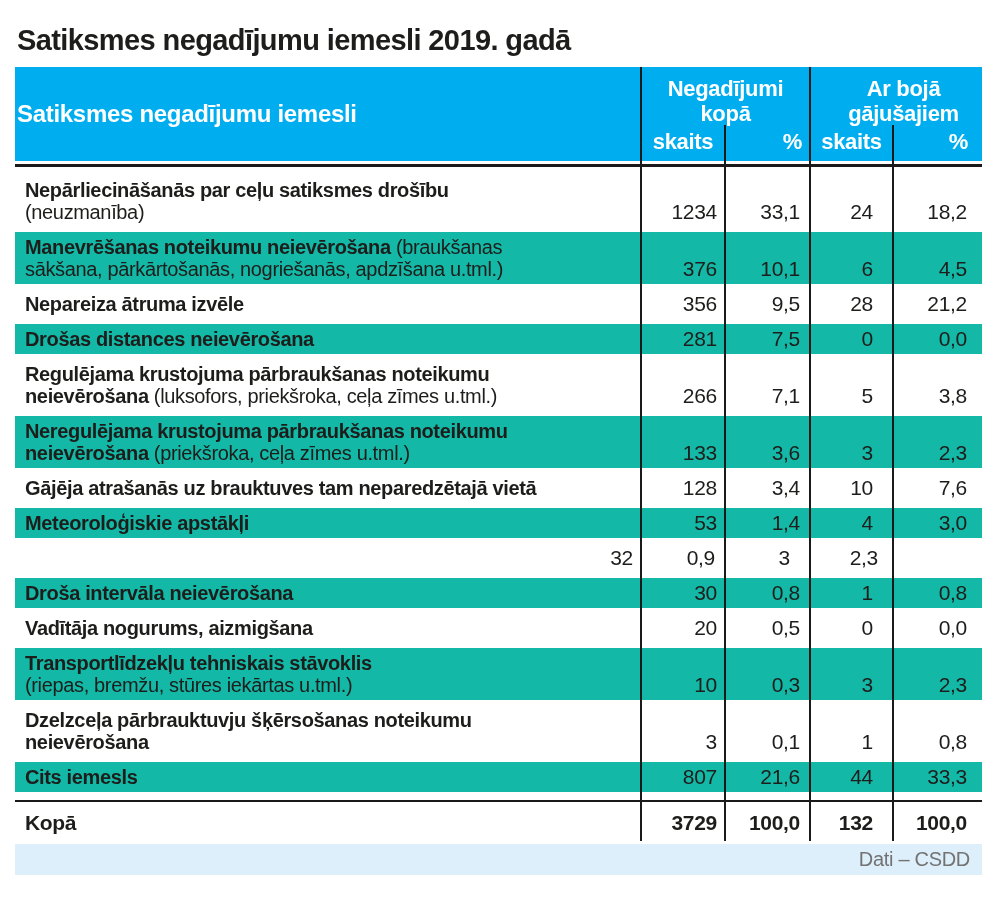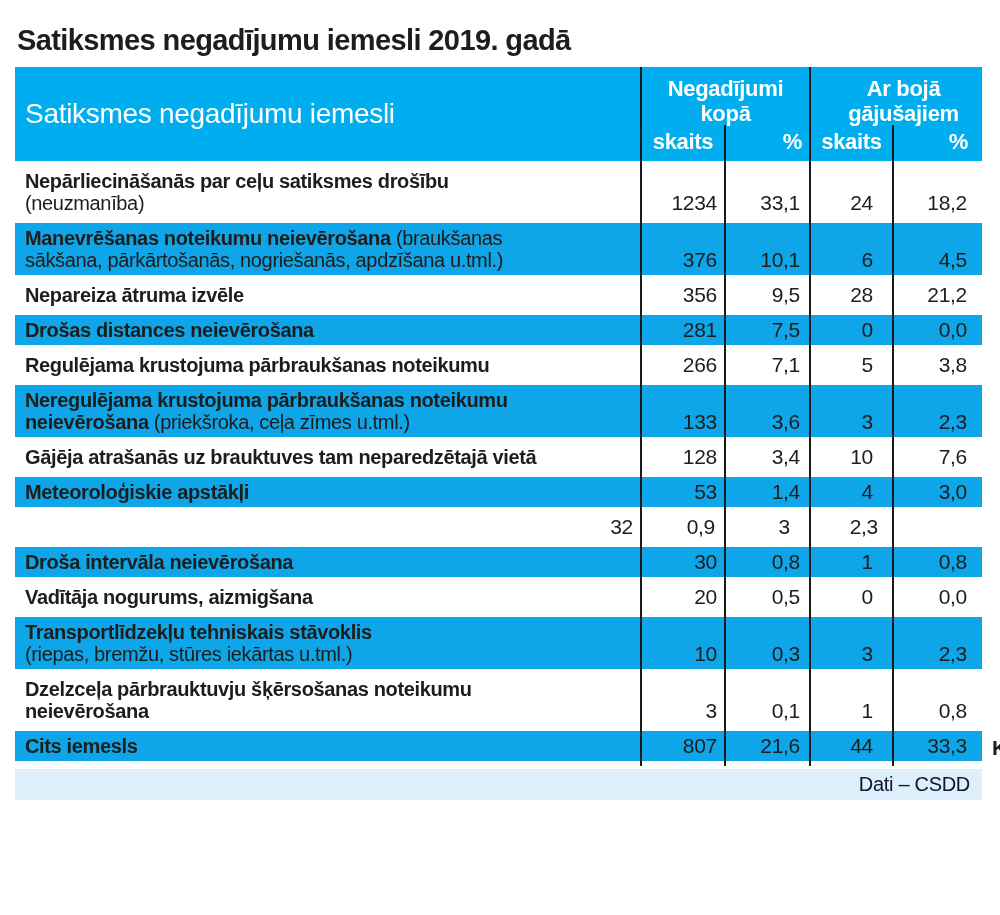--- a/index.html
+++ b/index.html
@@ -9,61 +9,61 @@
     color:#1d1d1b;position:relative;overflow:hidden;
   }
   .page{position:absolute;left:15px;top:0;width:967px;}
   h1.title{
     margin:24px 0 10px 2px;font-size:29px;font-weight:bold;
     letter-spacing:-0.6px;color:#1d1d1b;
   }
   
   .thead{position:relative;height:94px;background:#00AEEF;color:#fff;}
   .th-col1{
-    position:absolute;left:10px;top:0;bottom:0;display:flex;align-items:center;
-    font-size:28px;font-weight:normal;letter-spacing:-0.3px;
+    position:absolute;left:2px;top:0;bottom:0;display:flex;align-items:center;
+    font-size:24px;font-weight:bold;letter-spacing:-0.3px;
   }
   .th-group{position:absolute;top:9px;text-align:center;font-size:22px;font-weight:bold;line-height:25px;letter-spacing:-0.3px;}
   .g1{left:626px;width:169px;}
   .g2{left:795px;width:187px;}
   .th-sub{position:absolute;top:62px;font-size:22px;font-weight:bold;letter-spacing:-0.3px;}
   .s0{left:626px;width:84px;text-align:center;}
   .s1{left:710px;width:77px;text-align:right;}
   .s2{left:795px;width:83px;text-align:center;}
   .s3{left:878px;width:75px;text-align:right;}
   .hv{position:absolute;width:2px;background:#1a1a1a;}
   .hv.full{top:0;bottom:0;}
   .hv.short{top:58px;bottom:0;}
   .x1{left:625px;} .x2{left:709px;} .x3{left:794px;} .x4{left:877px;}
   
-  .tbody{position:relative;display:flex;flex-direction:row;}
+  .tbody{position:relative;display:flex;flex-direction:column;}
   .vline{position:absolute;top:0;bottom:0;width:2px;background:#1a1a1a;z-index:2;}
   .hline{height:2.5px;background:#1a1a1a;margin:3px 0;position:relative;z-index:3;}
   .row{
     display:grid;grid-template-columns:626px 84px 85px 83px 89px;
     align-items:end;padding:4px 0;margin:5px 0;position:relative;z-index:1;
   }
-  .row.alt{background:#0ea5e9;}
+  .row.alt{background:#14b8a6;}
   .cause-cell{padding-left:10px;font-size:20px;line-height:22px;letter-spacing:-0.35px;}
   .cause-cell .line{white-space:nowrap;}
   .cause-cell .b{font-weight:bold;}
   .cause-cell .r{font-weight:normal;}
   .num{font-size:21px;line-height:22px;text-align:right;font-weight:normal;letter-spacing:-0.3px;}
   .num.v0{padding-right:8px;}
   .num.v1{padding-right:10px;}
   .num.v2{padding-right:20px;text-align:right;}
   .num.v3{padding-right:15px;}
   .row.total{margin:2px 0;padding:5px 0;}
   .row.total .cause-cell,.row.total .num{font-weight:bold;font-size:21px;}
   
   .tfoot{
     margin-top:3px;height:31px;background:#DDEFFA;
     display:flex;align-items:center;justify-content:flex-end;
     padding-right:12px;box-sizing:border-box;
-    font-size:20px;letter-spacing:-0.3px;color:#0f172a;
+    font-size:20px;letter-spacing:-0.3px;color:#737373;
   }
 </style>
 </head>
 <body>
 
 <div class="page">
 
   <h1 class="title">Satiksmes negadījumu iemesli 2019. gadā</h1>
 
   <div>
@@ -134,20 +134,21 @@
               <div class="line"><span class="b">Drošas distances neievērošana</span></div>
             </div>
             <div class="num v0">281</div>
             <div class="num v1">7,5</div>
             <div class="num v2">0</div>
             <div class="num v3">0,0</div>
           </div>
           <div class="row">
             <div class="cause-cell">
               <div class="line"><span class="b">Regulējama krustojuma pārbraukšanas noteikumu</span></div>
+              <div class="line"><span class="b">neievērošana</span><span class="r"> (luksofors, priekšroka, ceļa zīmes u.tml.)</span></div>
             </div>
             <div class="num v0">266</div>
             <div class="num v1">7,1</div>
             <div class="num v2">5</div>
             <div class="num v3">3,8</div>
           </div>
           <div class="row alt">
             <div class="cause-cell">
               <div class="line"><span class="b">Neregulējama krustojuma pārbraukšanas noteikumu</span></div>
               <div class="line"><span class="b">neievērošana</span><span class="r"> (priekšroka, ceļa zīmes u.tml.)</span></div>

